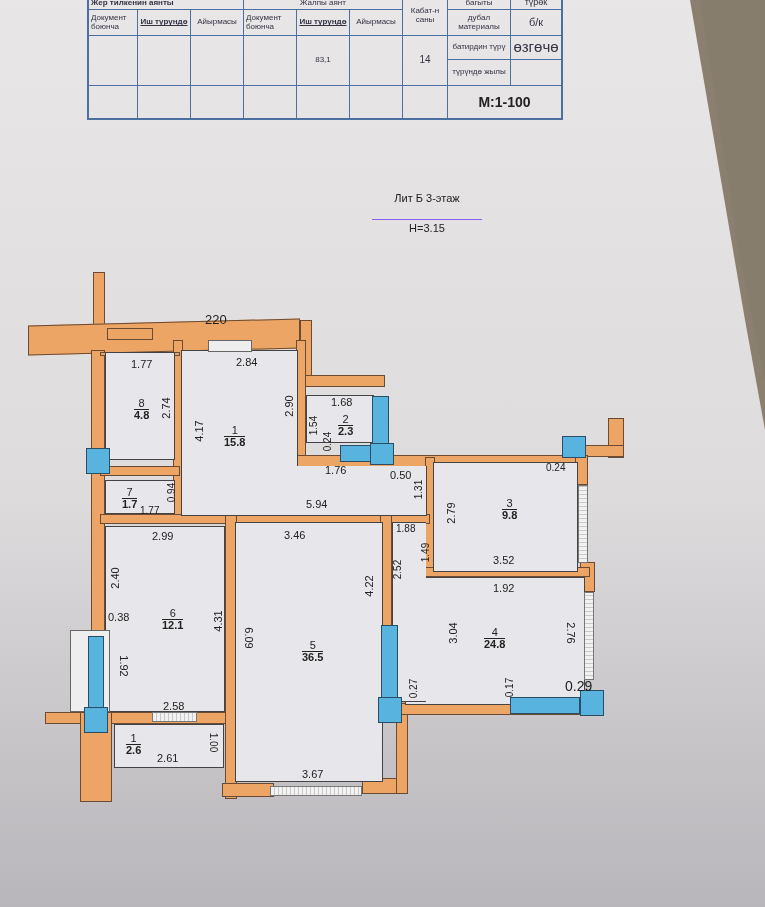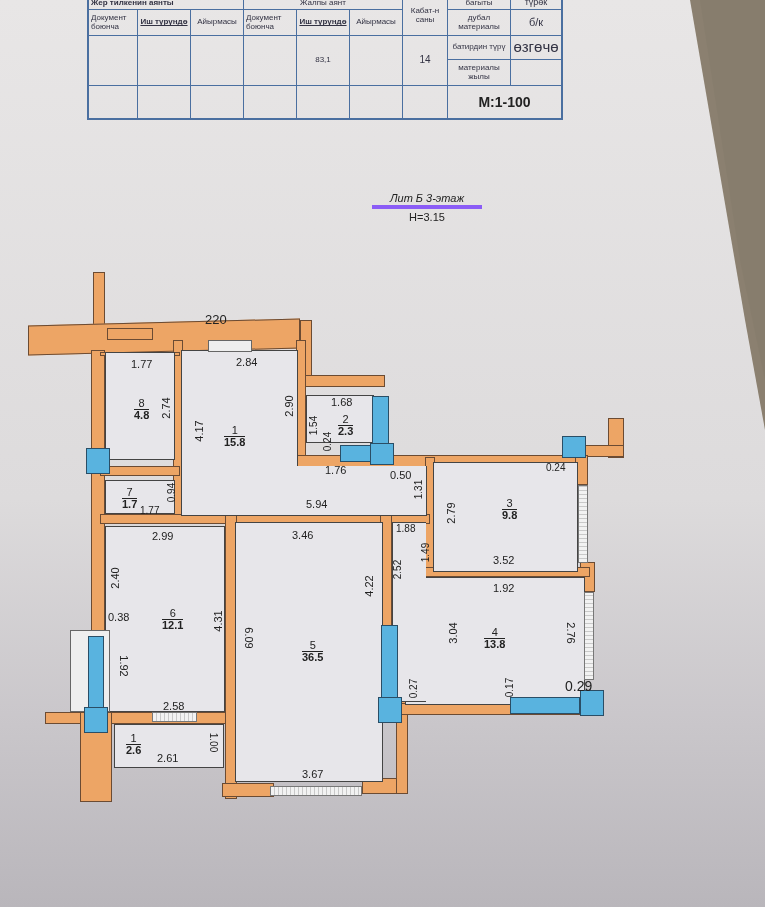--- a/index.html
+++ b/index.html
@@ -7,21 +7,21 @@
        background:linear-gradient(180deg,#e8e6e6 0%,#dddbdc 55%,#c9c6ca 80%,#b9b6bb 100%);
        font-family:"Liberation Sans",sans-serif;}
   .bgfabric{position:absolute;left:0;top:0;width:765px;height:907px;pointer-events:none;}
   .sheet{position:absolute;left:0;top:0;width:644px;height:907px;}
   table.hdr{position:absolute;left:87px;top:-6px;border-collapse:collapse;
             border:2px solid #4a6fa0;font-size:8px;color:#334;}
   table.hdr td{border:1px solid #4a6fa0;text-align:center;vertical-align:middle;padding:1px 2px;line-height:1.15;}
   .u{text-decoration:underline;font-weight:bold;}
   .scale{font-weight:bold;font-size:14px;color:#222;}
   .title{position:absolute;left:372px;top:192px;width:110px;text-align:center;font-size:11px;color:#222;}
-  .title .l1{border-bottom:4px solid #8b5cf6;padding-bottom:1px;font-style:italic;}
+  .title .l1{border-bottom:1px solid #8b5cf6;padding-bottom:15px;}
   .title .l2{padding-top:2px;}
   .wall{position:absolute;background:#eda565;border:1px solid #6b4b33;box-sizing:border-box;}
   .room{position:absolute;background:#e7e6ea;border:1px solid #444;box-sizing:border-box;}
   .blue{position:absolute;background:#59b3df;border:1px solid #2a4e66;box-sizing:border-box;}
   .win{position:absolute;background:repeating-linear-gradient(90deg,#f2f2f2 0 3px,#c9c9c9 3px 4px);border:1px solid #777;box-sizing:border-box;}
   .winv{position:absolute;background:repeating-linear-gradient(0deg,#f2f2f2 0 3px,#c9c9c9 3px 4px);border:1px solid #777;box-sizing:border-box;}
   .door{position:absolute;background:#eeeeee;border:1px solid #666;box-sizing:border-box;}
   .dim{position:absolute;font-size:11px;color:#222;white-space:nowrap;}
   .rot{transform:rotate(-90deg);transform-origin:center;}
   .rot2{transform:rotate(90deg);transform-origin:center;}
@@ -64,21 +64,21 @@
           <td rowspan="2"></td>
           <td rowspan="2"></td>
           <td rowspan="2"></td>
       <td rowspan="2">83,1</td>
       <td rowspan="2"></td>
       <td rowspan="2" style="font-size:10px">14</td>
       <td><span>батирдин түрү</span></td>
       <td style="font-size:15px">өзгөчө</td>
     </tr>
     <tr style="height:26px">
-      <td>материалы жылы</td>
+      <td>түрүндө жылы</td>
       <td></td>
     </tr>
     <tr style="height:34px">
       <td></td>
           <td></td>
           <td></td>
           <td></td>
           <td></td>
           <td></td>
           <td></td>
@@ -169,21 +169,21 @@
     <div class="rlabel" style="left:122px;top:487px">
         <span class="n">7</span>
         <span class="a">1.7</span>
       </div>
     <div class="rlabel" style="left:502px;top:498px">
         <span class="n">3</span>
         <span class="a">9.8</span>
       </div>
     <div class="rlabel" style="left:484px;top:627px">
         <span class="n">4</span>
-        <span class="a">13.8</span>
+        <span class="a">24.8</span>
       </div>
     <div class="rlabel" style="left:302px;top:640px">
         <span class="n">5</span>
         <span class="a">36.5</span>
       </div>
     <div class="rlabel" style="left:162px;top:608px">
         <span class="n">6</span>
         <span class="a">12.1</span>
       </div>
     <div class="rlabel" style="left:126px;top:733px">
@@ -210,21 +210,21 @@
     <div class="dim" style="left:493px;top:554px">3.52</div>
     <div class="dim" style="left:396px;top:523px;font-size:10px">1.88</div>
     <div class="dim rot" style="left:416px;top:547px;font-size:10px">1.49</div>
     <div class="dim rot" style="left:388px;top:564px;font-size:10px">2.52</div>
     <div class="dim" style="left:493px;top:582px">1.92</div>
     <div class="dim rot" style="left:442px;top:627px">3.04</div>
     <div class="dim rot2" style="left:560px;top:627px">2.76</div>
     <div class="dim rot" style="left:500px;top:682px;font-size:10px">0.17</div>
     <div class="dim" style="left:565px;top:678px;font-size:14px">0.29</div>
     <div class="dim rot" style="left:404px;top:683px;font-size:10px">0.27</div>
-    <div class="dim" style="left:292px;top:529px">3.46</div>
+    <div class="dim" style="left:284px;top:529px">3.46</div>
     <div class="dim rot2" style="left:238px;top:632px">6.09</div>
     <div class="dim rot" style="left:358px;top:580px">4.22</div>
     <div class="dim" style="left:302px;top:768px">3.67</div>
     <div class="dim" style="left:152px;top:530px">2.99</div>
     <div class="dim rot" style="left:104px;top:572px">2.40</div>
     <div class="dim" style="left:108px;top:611px">0.38</div>
     <div class="dim rot" style="left:207px;top:615px">4.31</div>
     <div class="dim rot2" style="left:113px;top:660px">1.92</div>
     <div class="dim" style="left:163px;top:700px">2.58</div>
     <div class="dim" style="left:157px;top:752px">2.61</div>

